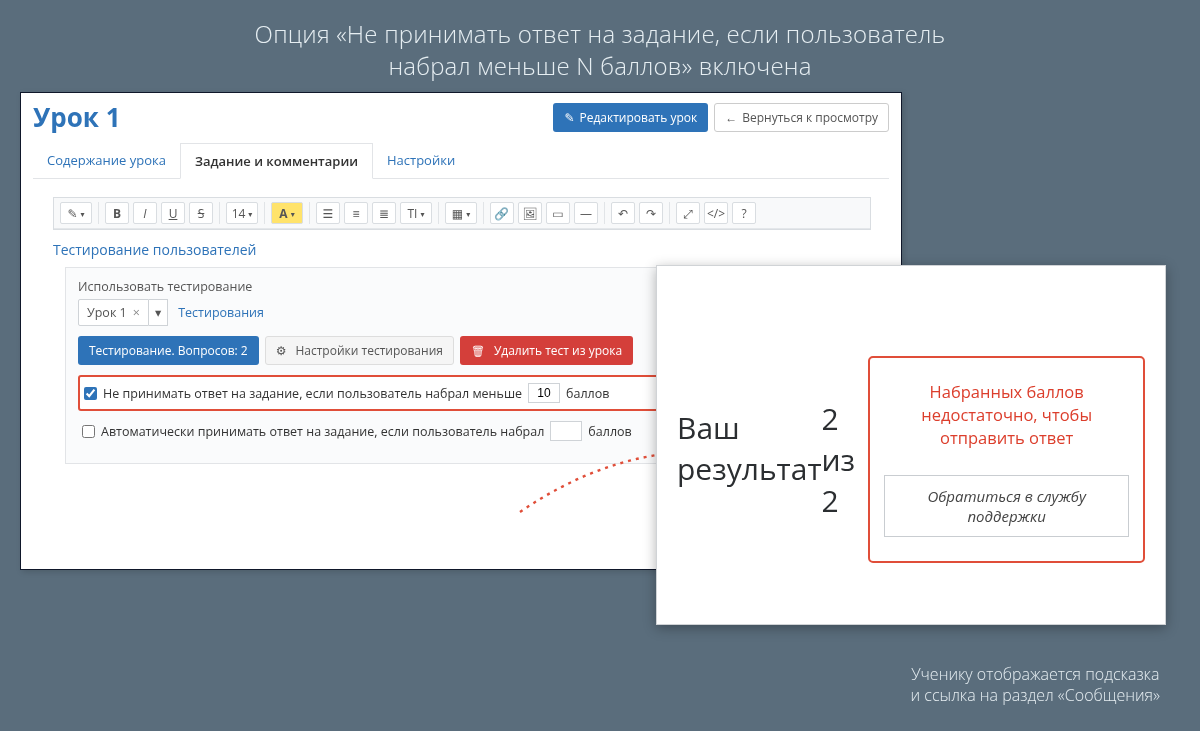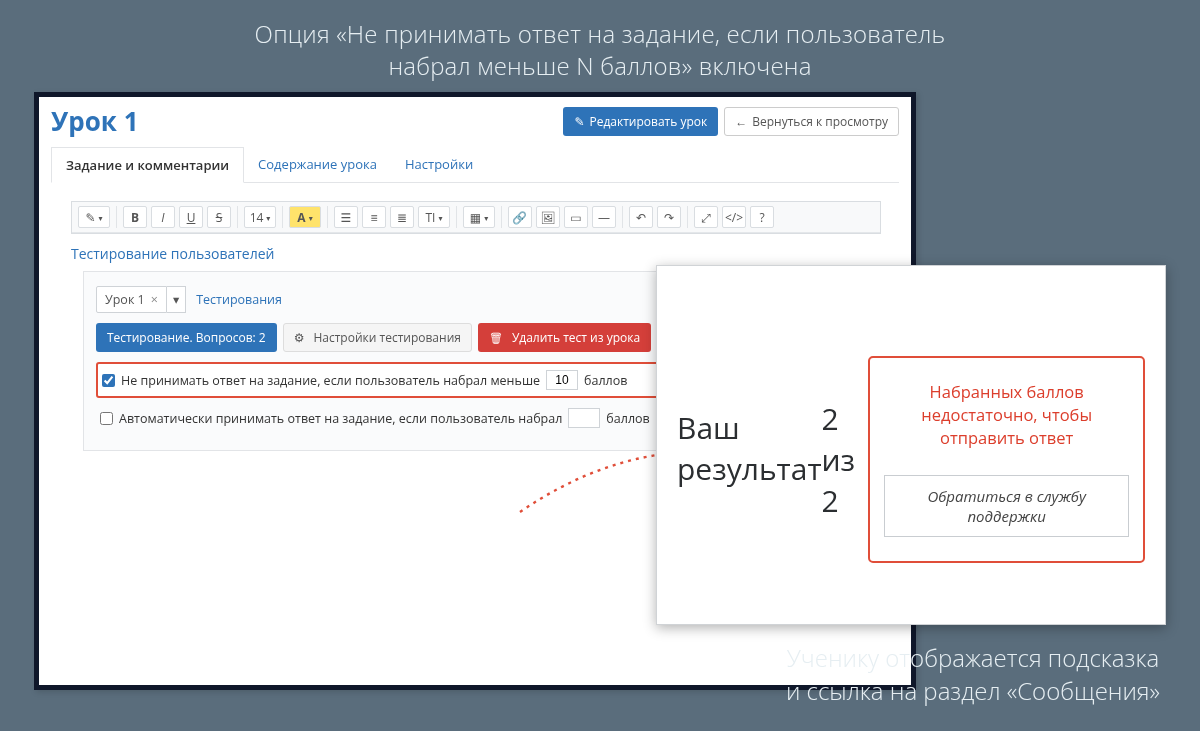--- a/index.html
+++ b/index.html
@@ -18,35 +18,35 @@
     text-align: center;
     padding: 18px 40px 10px;
     line-height: 1.35;
     letter-spacing: 0.2px;
   }
   .caption-bottom {
     position: absolute;
     right: 40px;
     bottom: 24px;
     color: #e6eef2;
-    font-size: 24px;
+    font-size: 16px;
     font-weight: 300;
     text-align: center;
     line-height: 1.35;
   }
 
   
   .admin-window {
     position: absolute;
-    left: 34px;
+    left: 20px;
     top: 92px;
     width: 882px;
-    height: 598px;
+    height: 478px;
     background: #fff;
-    border: 5px solid #0f172a;
+    border: 1px solid #0f172a;
     box-shadow: 2px 2px 6px rgba(0,0,0,.15);
     color: #333;
   }
   .admin-header {
     display: flex;
     justify-content: space-between;
     align-items: center;
     padding: 6px 12px 0 12px;
   }
   .page-title {
@@ -184,22 +184,22 @@
         <span>Редактировать урок</span>
       </div>
       <div class="btn btn-default">
         <span>←</span>
         <span>Вернуться к просмотру</span>
       </div>
     </div>
   </div>
 
   <div class="tabs">
+    <div class="tab">Содержание урока</div>
     <div class="tab active">Задание и комментарии</div>
-    <div class="tab">Содержание урока</div>
     <div class="tab">Настройки</div>
   </div>
 
   <div class="body">
 
     <div class="editor">
       <div class="editor-toolbar">
         <div class="tbtn tbtn-wide tdd">✎</div>
         <div class="tsep"></div>
         <div class="tbtn">
@@ -239,20 +239,21 @@
         <div class="tbtn">⤢</div>
         <div class="tbtn">&lt;/&gt;</div>
         <div class="tbtn">?</div>
       </div>
     </div>
 
     <div class="section-title">Тестирование пользователей</div>
 
     <div class="testing-box">
       <div class="use-test-row">
+        <div>Использовать тестирование</div>
         <div class="chip-select">
           <div class="chip">
             <span>Урок 1</span>
             <span class="chip-x">×</span>
           </div>
           <div class="chip-dd">▾</div>
           <span class="chip-label">Тестирования</span>
         </div>
       </div>
 

